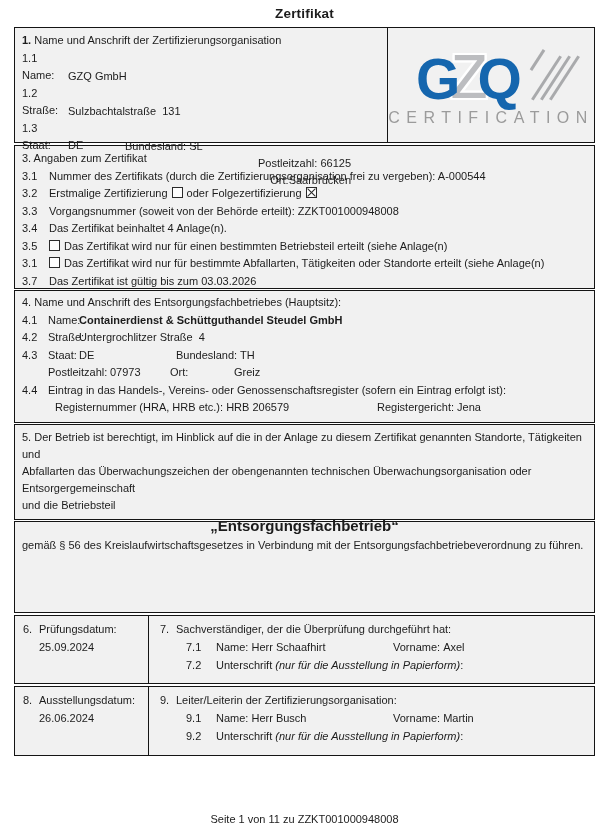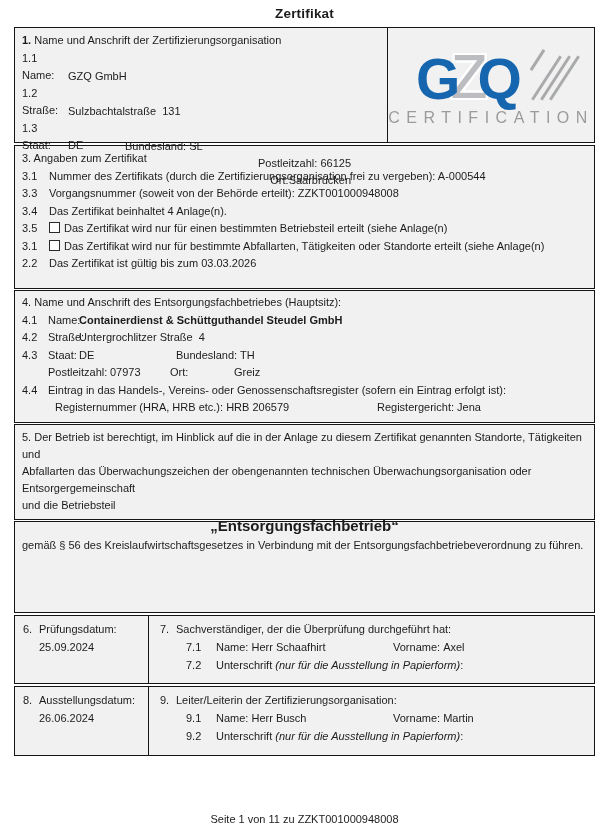--- a/index.html
+++ b/index.html
@@ -112,25 +112,26 @@
             <i class="s-long"></i>
           </span>
       </div>
       <div class="logo-caption">CERTIFICATION</div>
     </div>
   </div>
 
   <div class="box sec3">
     <div class="ln">3. Angaben zum Zertifikat</div>
     <div class="ln"><span class="n3">3.1</span><span>Nummer des Zertifikats (durch die Zertifizierungsorganisation frei zu vergeben): A-000544</span></div>
+    <div class="ln"><span class="n3">3.2</span><span>Erstmalige Zertifizierung</span><span class="checkbox"></span><span>oder Folgezertifizierung</span><span class="checkbox checked"></span></div>
     <div class="ln"><span class="n3">3.3</span><span>Vorgangsnummer (soweit von der Behörde erteilt): ZZKT001000948008</span></div>
     <div class="ln"><span class="n3">3.4</span><span>Das Zertifikat beinhaltet 4 Anlage(n).</span></div>
     <div class="ln"><span class="n3">3.5</span><span class="checkbox" style="margin-left:0"></span><span>Das Zertifikat wird nur für einen bestimmten Betriebsteil erteilt (siehe Anlage(n)</span></div>
     <div class="ln"><span class="n3">3.1</span><span class="checkbox" style="margin-left:0"></span><span>Das Zertifikat wird nur für bestimmte Abfallarten, Tätigkeiten oder Standorte erteilt (siehe Anlage(n)</span></div>
-    <div class="ln"><span class="n3">2.2</span><span>Das Zertifikat ist gültig bis zum 03.03.2026</span></div>
+    <div class="ln"><span class="n3">3.7</span><span>Das Zertifikat ist gültig bis zum 03.03.2026</span></div>
   </div>
 
   <div class="box sec4">
     <div class="ln">4. Name und Anschrift des Entsorgungsfachbetriebes (Hauptsitz):</div>
     <div class="ln"><span class="n4">4.1</span><span class="lbl4">Name:</span><span class="b">Containerdienst &amp; Schüttguthandel Steudel GmbH</span></div>
     <div class="ln"><span class="n4">4.2</span><span class="lbl4">Straße:</span><span>Untergrochlitzer Straße  4</span></div>
     <div class="ln"><span class="n4">4.3</span><span class="lbl4">Staat:</span><span class="sec4-staatval">DE</span><span class="sec4-bund">Bundesland:</span><span>TH</span></div>
     <div class="ln ind4"><span class="plzlbl">Postleitzahl:</span><span class="plzval">07973</span><span class="ortlbl4">Ort:</span><span>Greiz</span></div>
     <div class="ln"><span class="n4">4.4</span><span>Eintrag in das Handels-, Vereins- oder Genossenschaftsregister (sofern ein Eintrag erfolgt ist):</span></div>
     <div class="ln reg-row"><span class="reg-left"><span>Registernummer (HRA, HRB etc.):</span>&nbsp;<span>HRB 206579</span></span><span><span>Registergericht:</span>&nbsp;<span>Jena</span></span></div>

